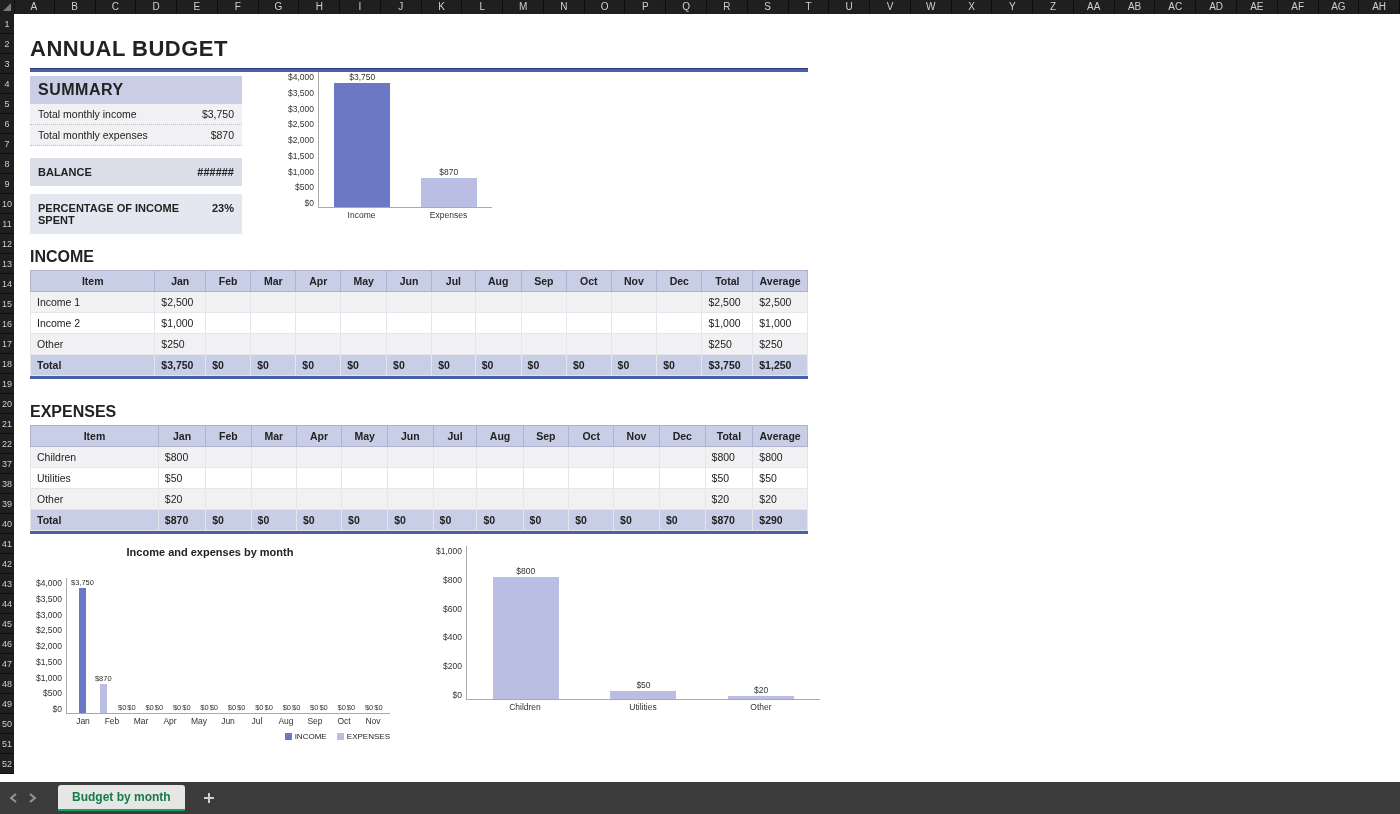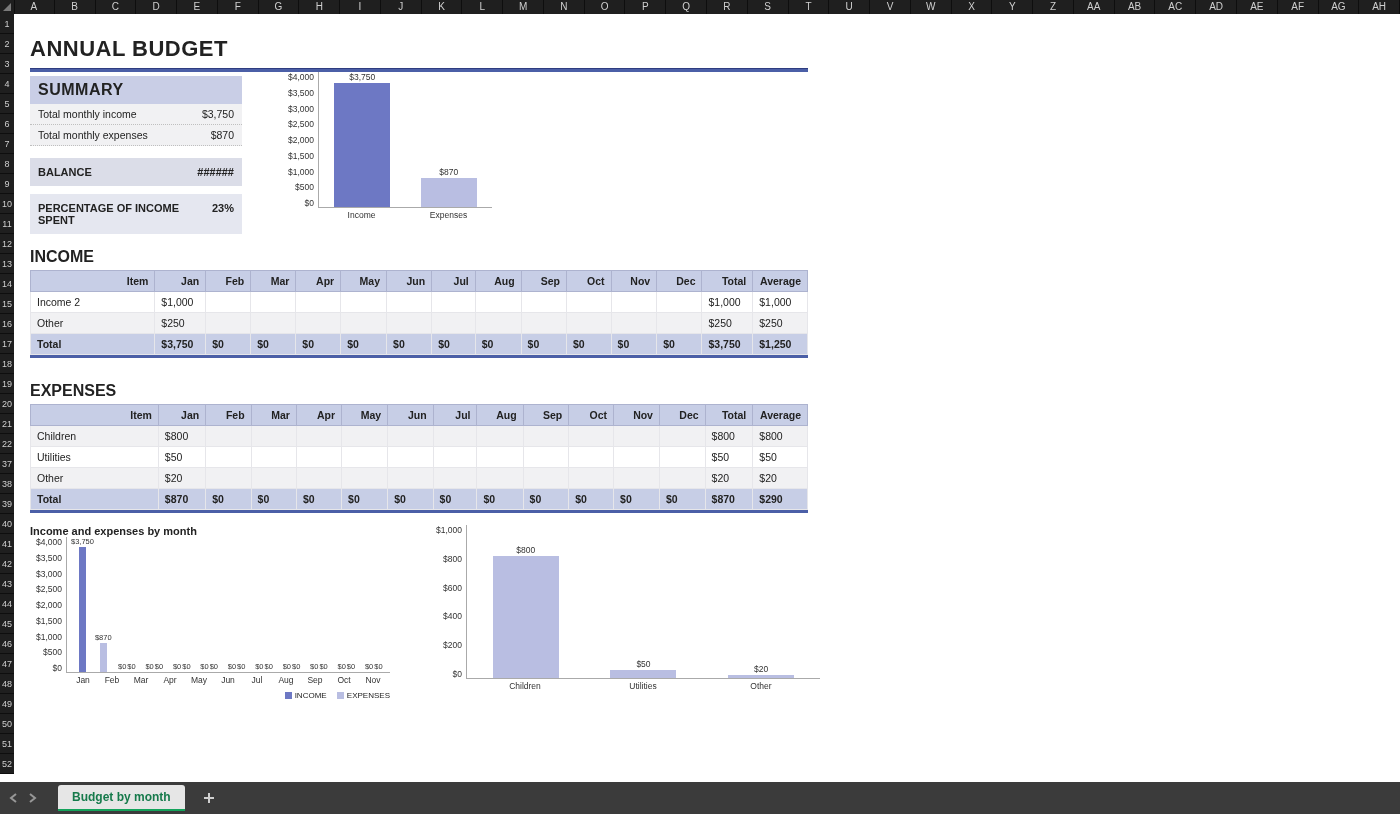--- a/index.html
+++ b/index.html
@@ -21,21 +21,21 @@
 .sum-head{background:#c9cee6;padding:5px 8px;font-size:16px;font-weight:bold;letter-spacing:0.5px}
 .sum-row{background:#f1f1f3;border-bottom:1px dotted #bfbfbf;padding:4px 8px;font-size:10.5px;display:flex;justify-content:space-between}
 .balance{background:#dbdde8;padding:8px 8px;font-size:11px;font-weight:bold;display:flex;justify-content:space-between;margin-top:12px}
 .pct{background:#e5e7f0;padding:8px 8px;font-size:11px;font-weight:bold;display:flex;justify-content:space-between;margin-top:8px}
 
 .minichart{display:inline-block;vertical-align:top;margin-left:40px;position:relative;width:210px;height:150px}
 
 .section-title{font-family:Tahoma,Arial,sans-serif;font-size:16px;font-weight:bold;margin:14px 0 4px 0}
 
 table.data{border-collapse:collapse;font-size:10.5px;width:778px}
-table.data th{background:#c7cee6;border:1px solid #adb3cf;text-align:right;padding:4px 6px;font-weight:bold}
+table.data th{background:#c7cee6;border:1px solid #adb3cf;text-align:center;padding:4px 6px;font-weight:bold}
 table.data td{border:1px solid #e6e6ea;padding:4px 6px;background:#fff}
 table.data tr.alt td{background:#f1f1f3}
 table.data tr.total td{background:#c7cee6;font-weight:bold;border-top:1px solid #adb3cf}
 .thick-under{border-bottom:3px solid #4b5fa7;height:0;width:778px}
 
 .charts-bottom{display:flex;gap:40px;margin-top:12px}
 
 #tabbar{position:absolute;left:0;right:0;bottom:0;height:32px;background:#3b3b3b;display:flex;align-items:center;color:#e8e8e8;font-size:12px}
 .tab-arrows{display:flex;gap:2px;padding:0 6px}
 .tab-arrows span{display:inline-flex;align-items:center;justify-content:center;width:16px;height:16px;opacity:.7;cursor:pointer}
@@ -45,21 +45,21 @@
 .chartbox{position:relative;font-size:8.5px;color:#333}
 .axis-ticks{position:absolute;left:0;top:0;bottom:14px;width:34px;display:flex;flex-direction:column;justify-content:space-between;text-align:right}
 .axis-ticks span{padding-right:2px}
 .plot{position:absolute;left:36px;right:0;top:0;bottom:14px;border-left:1px solid #aaa;border-bottom:1px solid #aaa;display:flex;align-items:flex-end;justify-content:space-around}
 .barwrap{display:flex;flex-direction:column;align-items:center;justify-content:flex-end;height:100%}
 .barwrap .lbl{font-size:8.5px;margin-bottom:1px}
 .bar{width:48px;background:#6d78c4}
 .bar.light{background:#b9bee2}
 .xlabels{position:absolute;left:36px;right:0;bottom:0;height:12px;display:flex;justify-content:space-around;text-align:center}
 .xlabels span{font-size:8.5px}
-.chart-title{text-align:left;font-size:11px;font-weight:bold;margin-bottom:0}
+.chart-title{text-align:center;font-size:11px;font-weight:bold;margin-bottom:20px}
 .legend-inline{text-align:right;font-size:8px;margin-top:4px}
 .legend-inline i{display:inline-block;width:7px;height:7px;margin:0 3px 0 8px;vertical-align:middle}
 </style>
 </head>
 <body>
 
 <div id="grid">
   <div class="corner">
     <svg viewBox="0 0 10 10">
         <path d="M10 10 L10 0 L0 10 Z" fill="#7a7a7a"></path>
@@ -210,20 +210,37 @@
               <th style="width:42px">Jun</th>
               <th style="width:42px">Jul</th>
               <th style="width:42px">Aug</th>
               <th style="width:42px">Sep</th>
               <th style="width:42px">Oct</th>
               <th style="width:42px">Nov</th>
               <th style="width:42px">Dec</th>
               <th style="width:42px">Total</th>
               <th style="width:42px">Average</th>
             </tr>
+            <tr class="alt">
+              <td>Income 1</td>
+              <td>$2,500</td>
+              <td></td>
+              <td></td>
+              <td></td>
+              <td></td>
+              <td></td>
+              <td></td>
+              <td></td>
+              <td></td>
+              <td></td>
+              <td></td>
+              <td></td>
+              <td>$2,500</td>
+              <td>$2,500</td>
+            </tr>
             <tr class="">
               <td>Income 2</td>
               <td>$1,000</td>
               <td></td>
               <td></td>
               <td></td>
               <td></td>
               <td></td>
               <td></td>
               <td></td>

